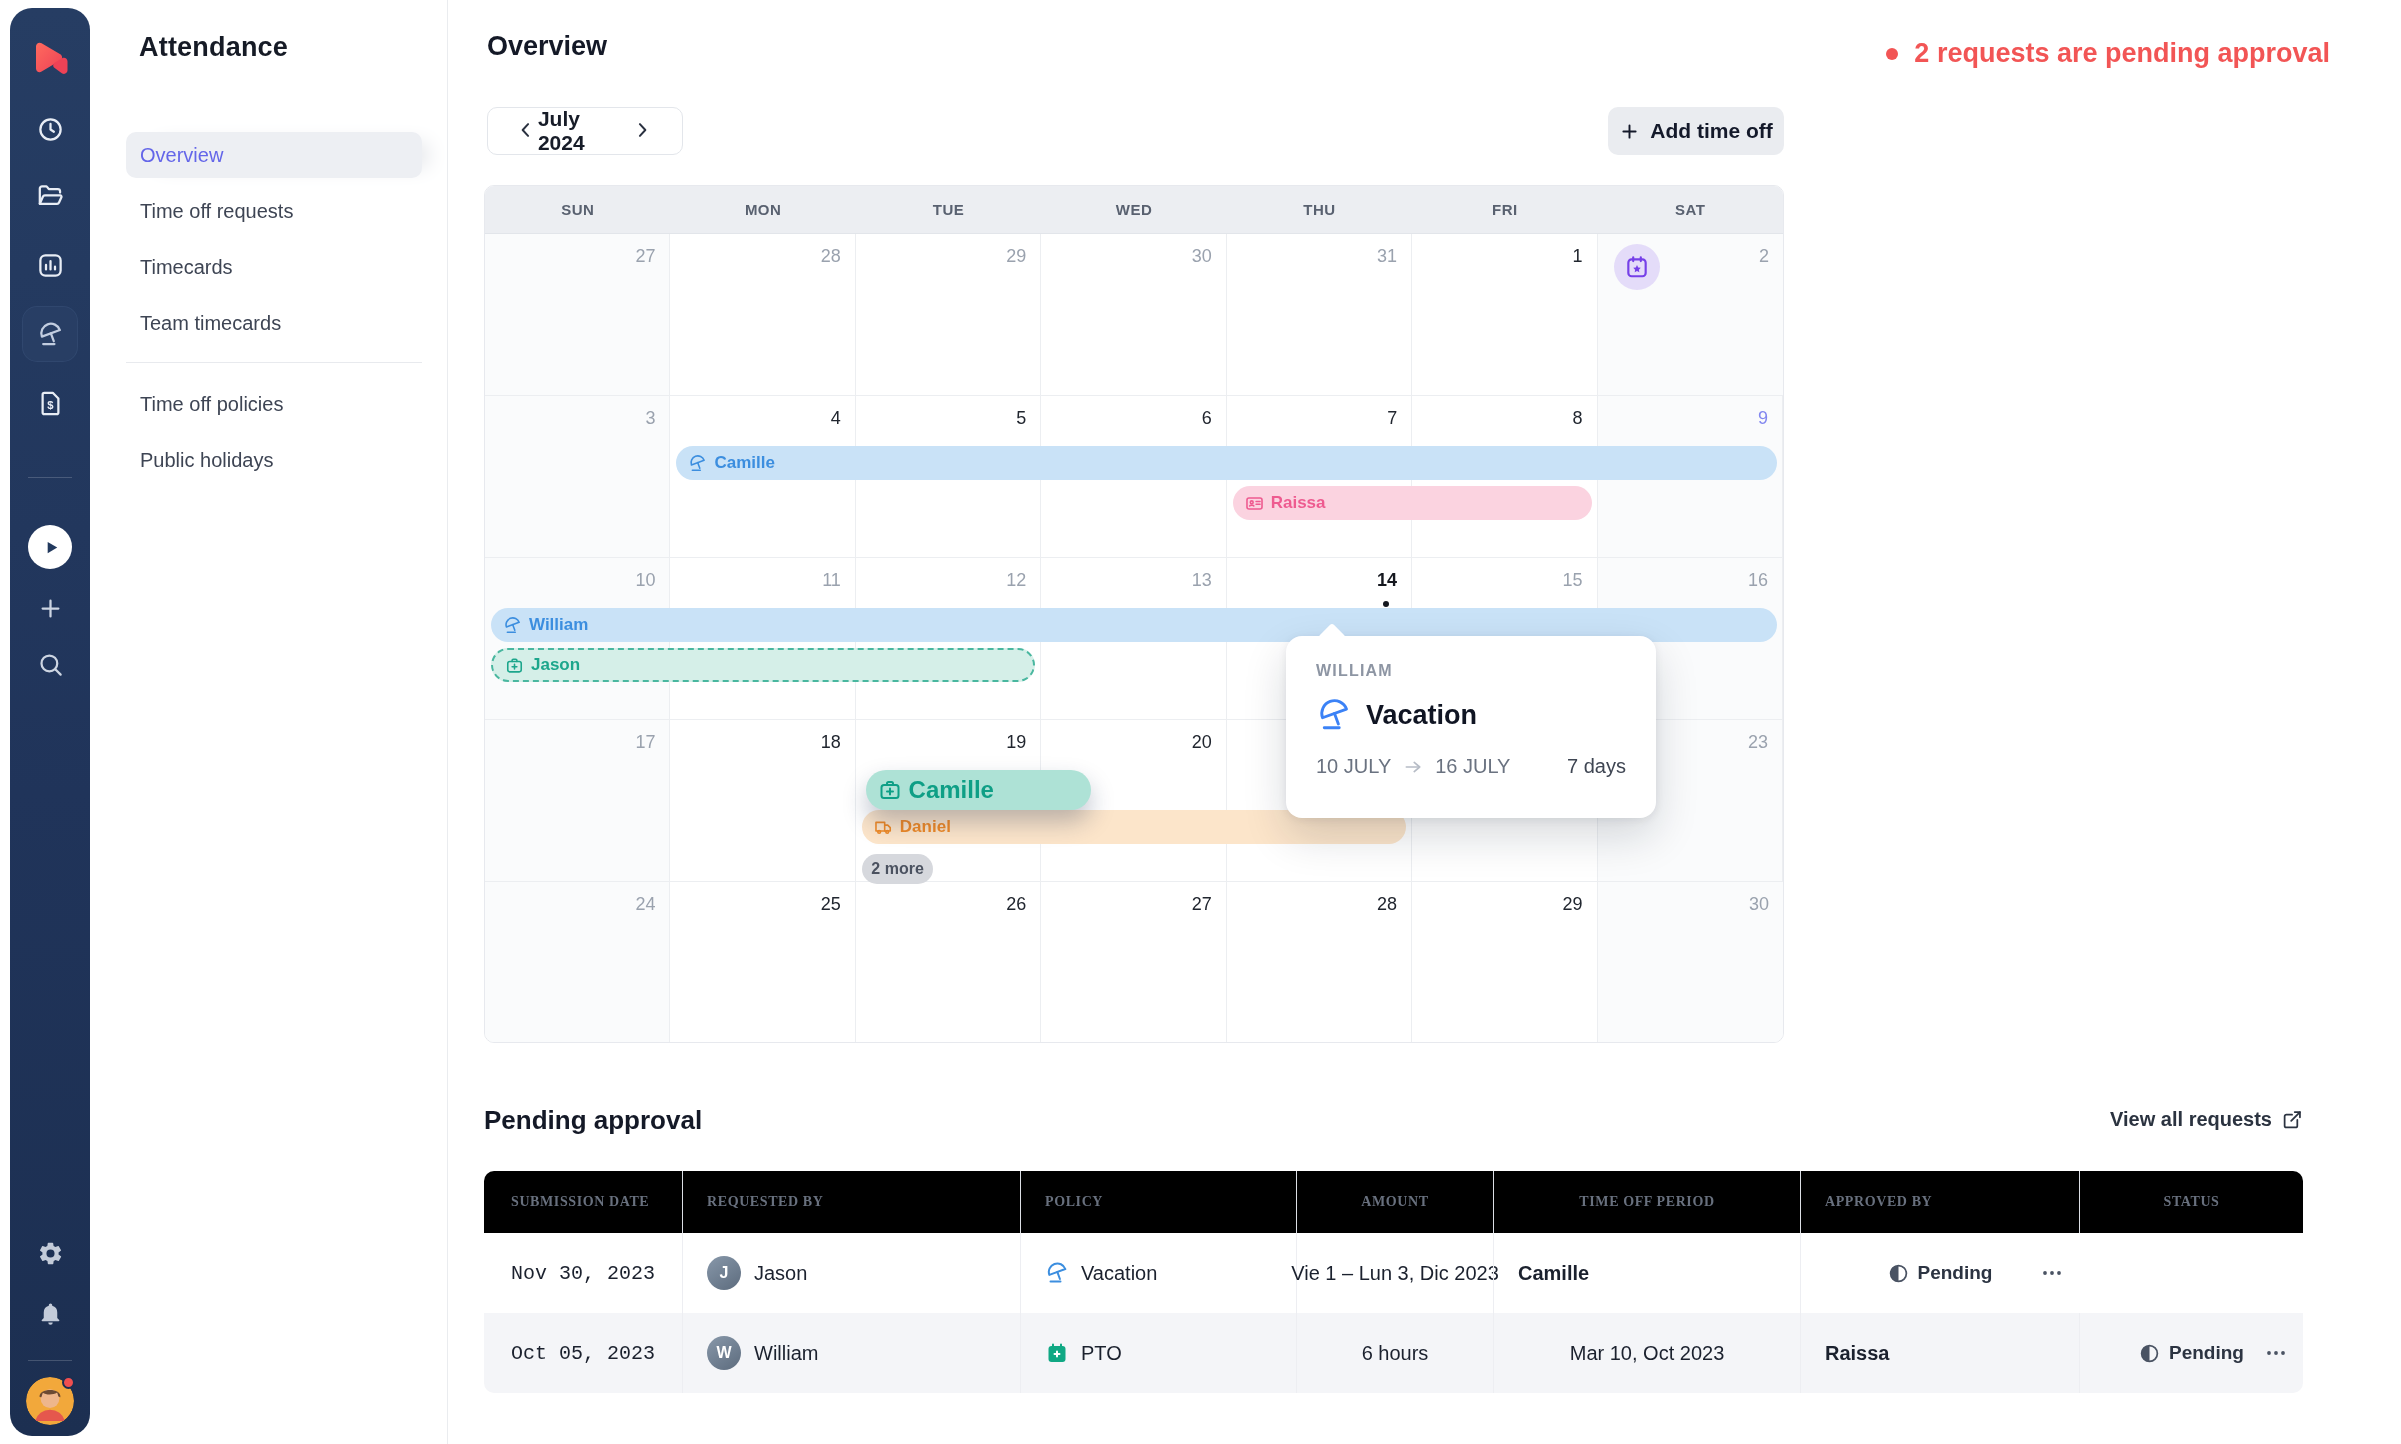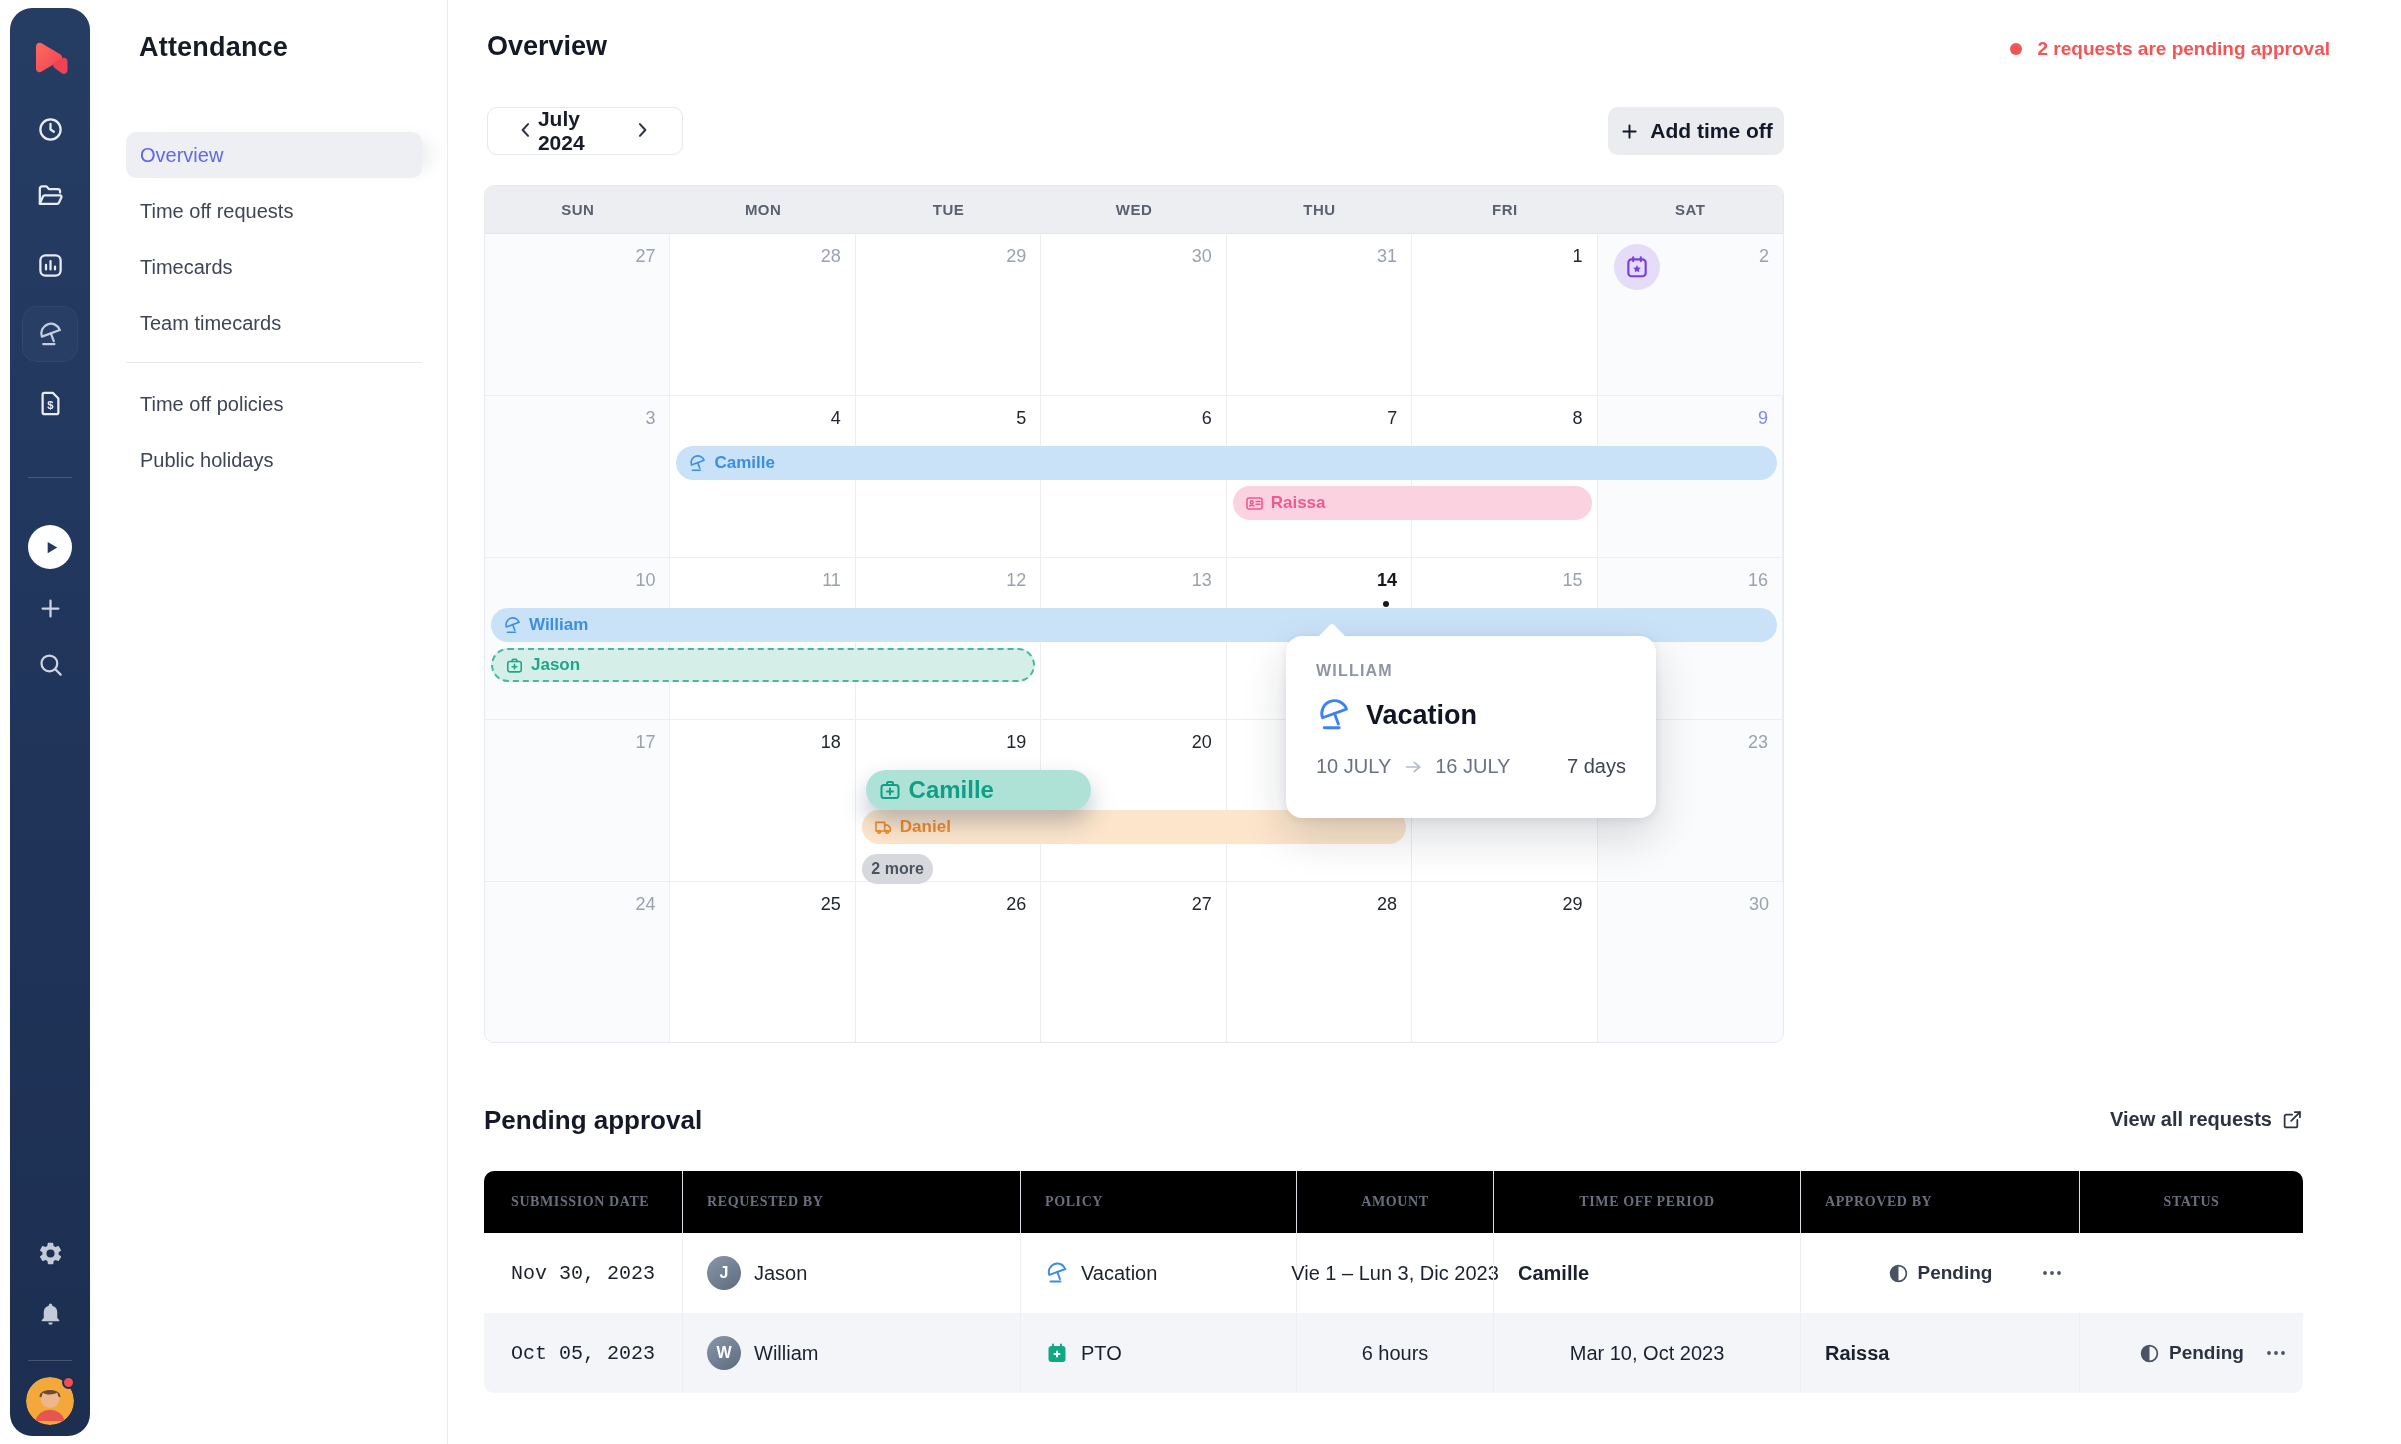--- a/index.html
+++ b/index.html
@@ -35,21 +35,21 @@
   .sidebar h1 { position:absolute; left:39px; top:32px; font-size:27px; font-weight:700; color:#161b26; letter-spacing:.2px; }
   .snav { position:absolute; left:26px; top:132px; width:296px; }
   .snav .item { height:46px; display:flex; align-items:center; padding:0 14px; margin-bottom:10px; border-radius:10px;
                 font-size:20px; color:#3e4554; cursor:pointer; white-space:nowrap; }
   .snav .item.active { background:#edeff3; color:#6466e9; font-weight:500; box-shadow:18px 0 22px -14px #d4d7dd; }
   .snav hr { border:none; border-top:1px solid #e8eaee; margin:16px 0 18px 0; }
 
   
   .main { position:absolute; left:448px; top:0; right:0; height:1444px; background:#fff; }
   .page-title { position:absolute; left:39px; top:31px; font-size:27px; font-weight:700; color:#141927; }
-  .alert { position:absolute; right:71px; top:38px; display:flex; align-items:center; gap:16px; color:#f25555; font-size:19px; font-weight:600; }
+  .alert { position:absolute; right:71px; top:38px; display:flex; align-items:center; gap:16px; color:#f25555; font-size:27px; font-weight:600; }
   .alert .dot { width:12px; height:12px; border-radius:50%; background:#f25555; }
 
   
   .month-nav { position:absolute; left:39px; top:107px; width:196px; height:48px; border:1px solid #e3e6eb; border-radius:10px;
                display:flex; align-items:center; justify-content:space-between; padding:0 28px; background:#fff; }
   .month-nav .chev { width:22px; height:22px; color:#2a3140; cursor:pointer; display:flex; }
   .month-nav .chev svg { width:20px; height:20px; }
   .month-nav .mlabel { font-size:21px; font-weight:700; color:#171c28; }
   .add-btn { position:absolute; left:1160px; top:107px; width:176px; height:48px; background:#eaecf0; border:none; border-radius:10px;
              display:flex; align-items:center; justify-content:center; gap:10px; font-family:inherit; font-size:21px; font-weight:600; color:#14192a; cursor:pointer; }

